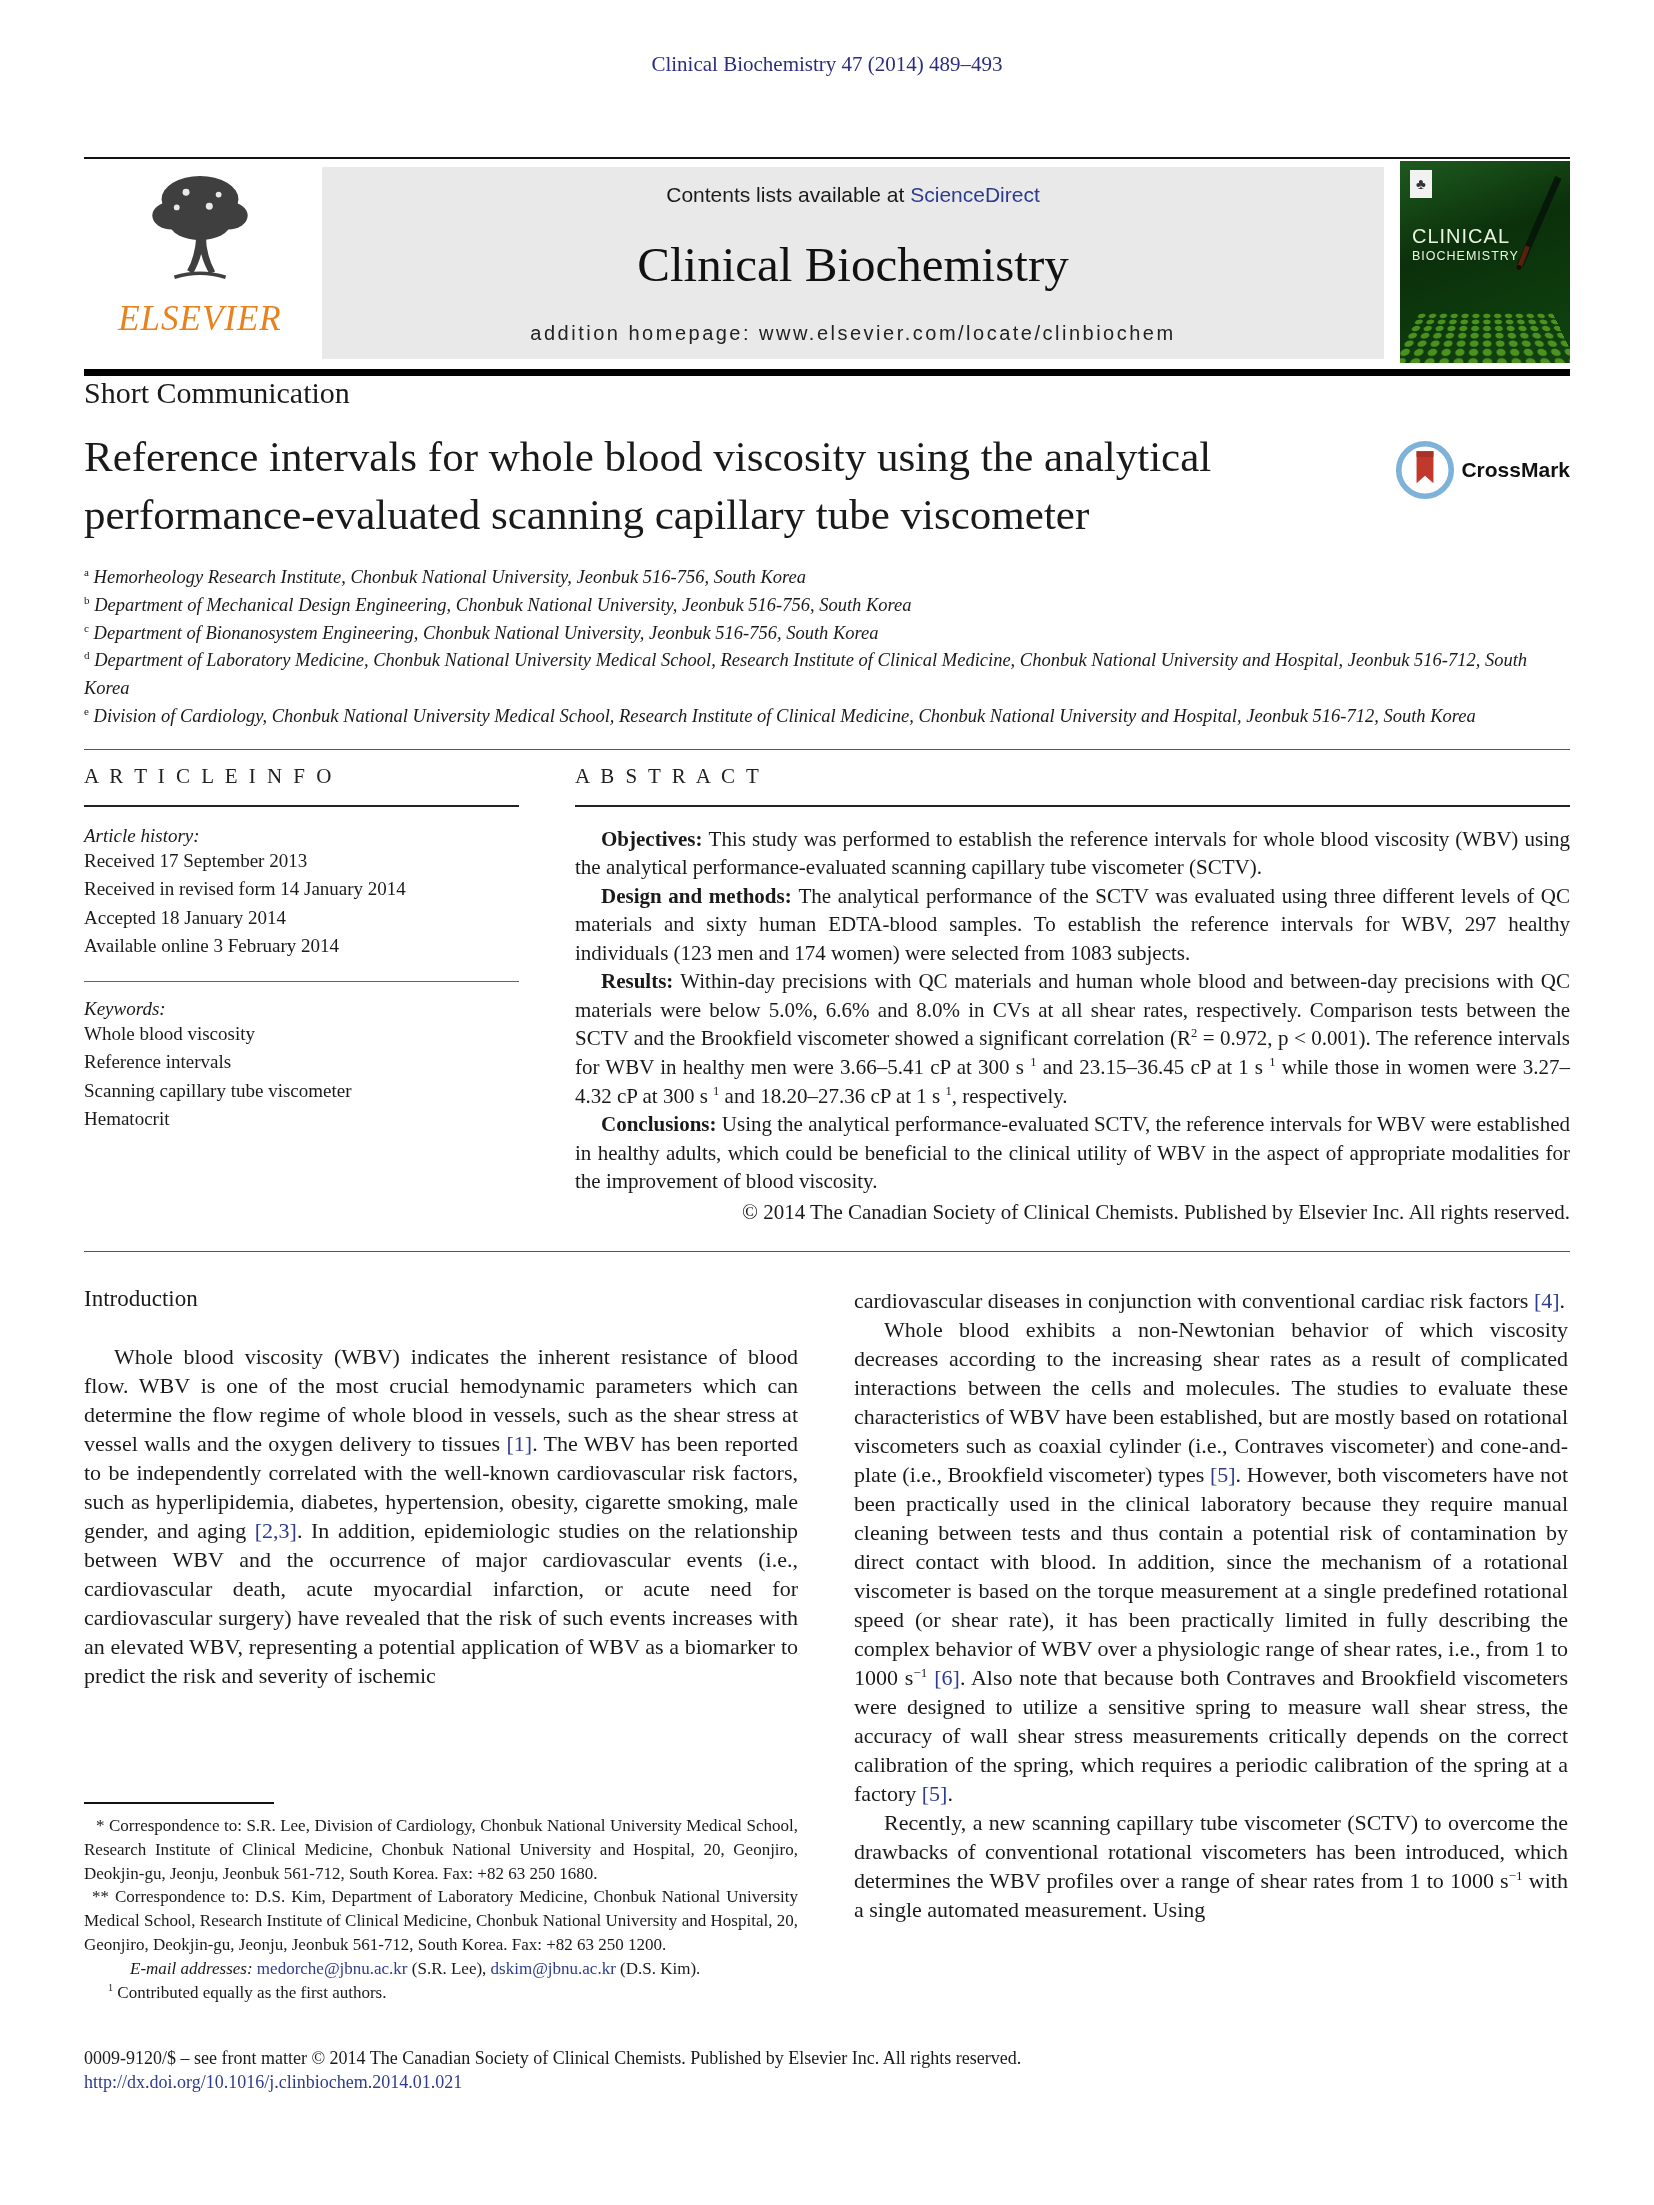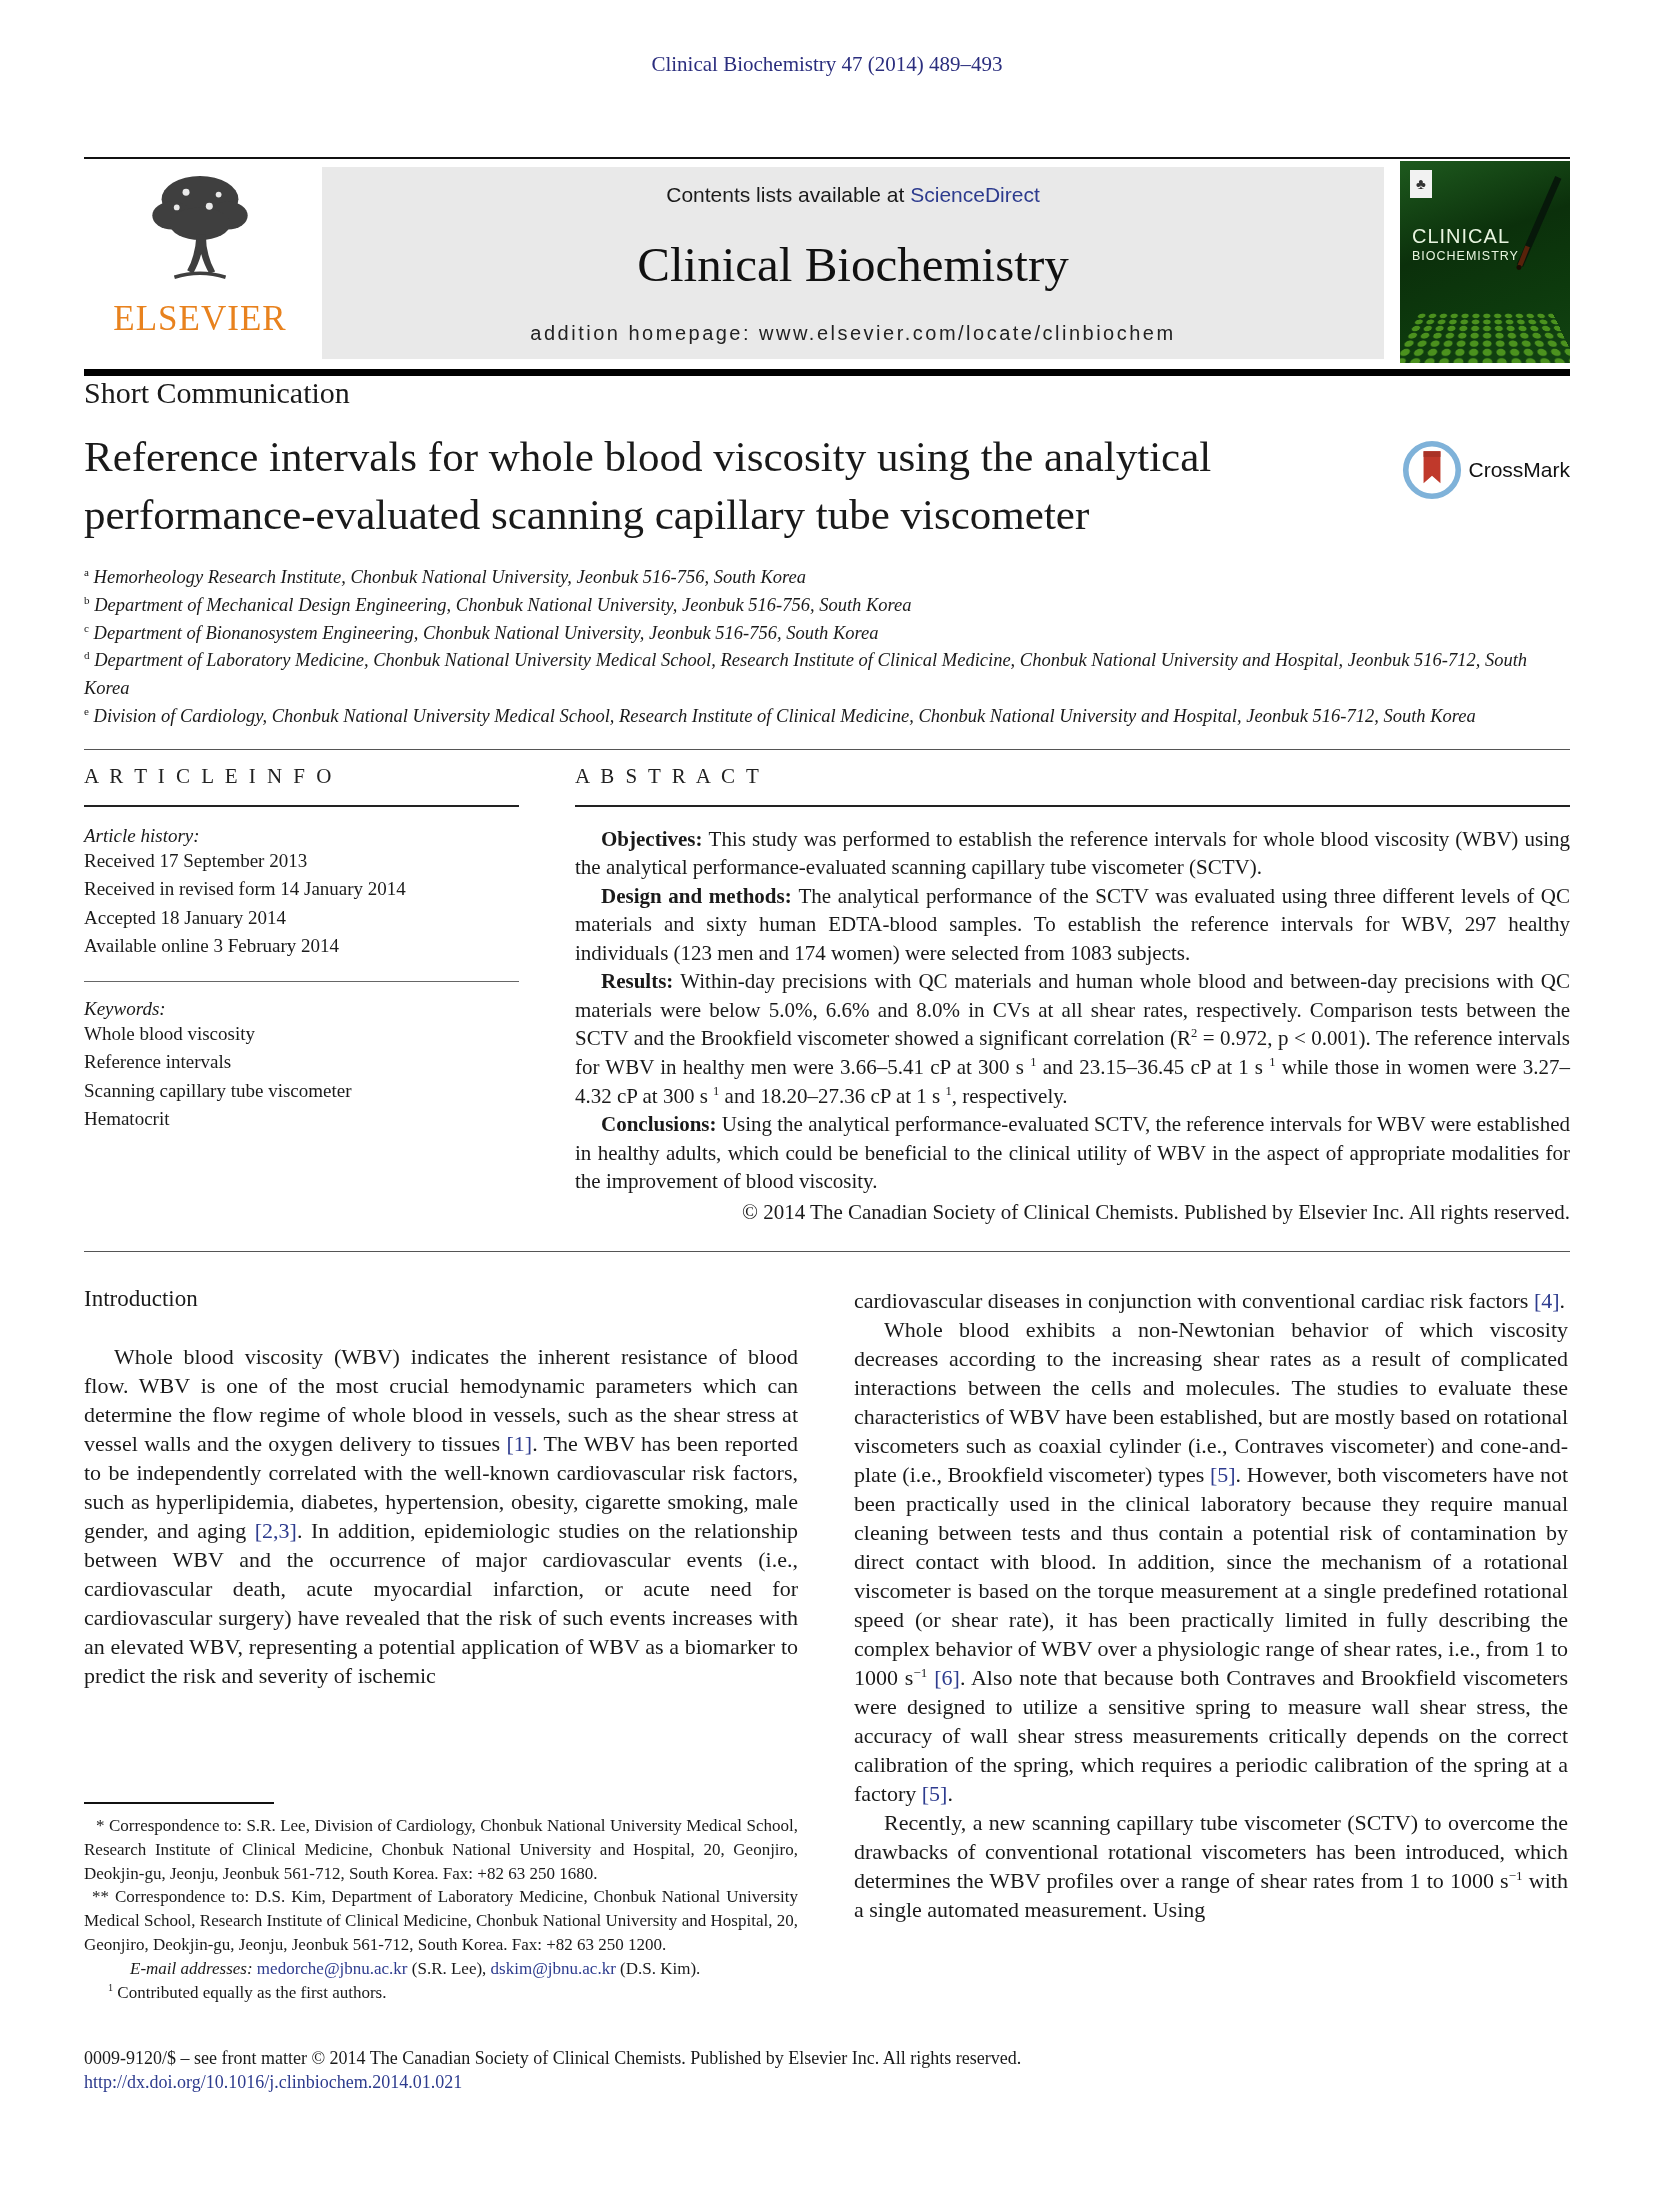--- a/index.html
+++ b/index.html
@@ -1,42 +1,42 @@
 <!DOCTYPE html>
 <html><head>
 <meta charset="utf-8">
 <style>
   html,body{margin:0;padding:0;background:#ffffff;}
   body{width:1654px;height:2205px;position:relative;font-family:"Liberation Serif",serif;color:#1a1a1a;}
   .page{padding:52px 84px 0 84px;}
   .journal-ref{font-size:21px;color:#2b2e7e;text-align:center;}
   .top-rule{height:2px;background:#111;margin-top:80px;}
   .header-band{display:flex;align-items:stretch;height:202px;margin-top:2px;}
-  .elsevier-block{width:232px;display:flex;flex-direction:column;align-items:center;justify-content:flex-start;padding-top:8px;}
+  .elsevier-block{width:232px;display:flex;flex-direction:column;align-items:center;justify-content:flex-start;padding-top:8px;font-style:italic;}
   .elsevier-block svg{width:150px;height:128px;}
   .elsevier-word{font-size:35px;color:#e8821e;letter-spacing:1px;margin-top:2px;font-family:"Liberation Serif",serif;}
   .header-gray{flex:1;background:#e9e9e9;margin:6px 16px 4px 6px;display:flex;flex-direction:column;justify-content:space-between;text-align:center;padding:16px 10px 14px 10px;box-sizing:border-box;}
   .contents-line{font-family:"Liberation Sans",sans-serif;font-size:21px;color:#1a1a1a;}
   .blue{color:#2d3b8e;}
   .header-journal-title{font-size:49px;color:#111;}
   .homepage-line{font-family:"Liberation Sans",sans-serif;font-size:20px;letter-spacing:2.5px;color:#222;}
   .cover-block{width:170px;position:relative;background:linear-gradient(160deg,#1e5a1e 0%,#0b300b 40%,#0d3a0d 70%,#124312 100%);overflow:hidden;}
   .cover-logo-box{position:absolute;top:9px;left:10px;width:22px;height:28px;background:#f2f2f2;color:#333;font-size:15px;text-align:center;line-height:28px;}
   .cover-title{position:absolute;top:64px;left:12px;color:#e8f5e0;font-family:"Liberation Sans",sans-serif;}
   .cover-title .l1{font-size:20px;letter-spacing:1px;}
   .cover-title .l2{font-size:12.5px;letter-spacing:1px;margin-top:1px;}
   .hex-dots{position:absolute;left:-10px;right:-10px;bottom:-6px;height:46%;background-image:radial-gradient(circle,#5fae22 4.5px,rgba(0,0,0,0) 5.5px);background-size:15px 13px;opacity:.75;transform:perspective(120px) rotateX(32deg);transform-origin:bottom;}
   .needle{position:absolute;top:8px;right:4px;width:96px;height:130px;}
   .thick-rule{height:7px;background:#000;margin-top:6px;}
   .type-label{font-size:30px;}
   .title-row{display:flex;justify-content:space-between;margin-top:18px;}
   .article-title{font-size:43px;line-height:1.35;font-weight:400;width:1230px;margin:0;}
   .crossmark{display:flex;align-items:center;gap:6px;margin-top:10px;height:64px;}
   .crossmark svg{width:60px;height:60px;}
-  .crossmark-label{font-family:"Liberation Sans",sans-serif;font-size:21px;font-weight:normal;color:#111;}
+  .crossmark-label{font-family:"Liberation Sans",sans-serif;font-size:21px;font-weight:bold;color:#111;}
   .authors-line{font-size:30px;margin-top:26px;}
   sup{font-size:.6em;line-height:0;}
   sup.blue{color:#2d3b8e;}
   .affiliations{margin-top:20px;font-size:18.5px;font-style:italic;line-height:1.5;}
   .affiliations sup{font-style:normal;}
   .front-rule{height:1px;background:#555;margin-top:18px;}
   .front-cols{display:flex;margin-top:14px;}
   .info-col{width:435px;flex:none;}
   .abs-col{flex:1;margin-left:56px;}
   .sec-heading{font-size:21px;letter-spacing:3px;color:#222;}

